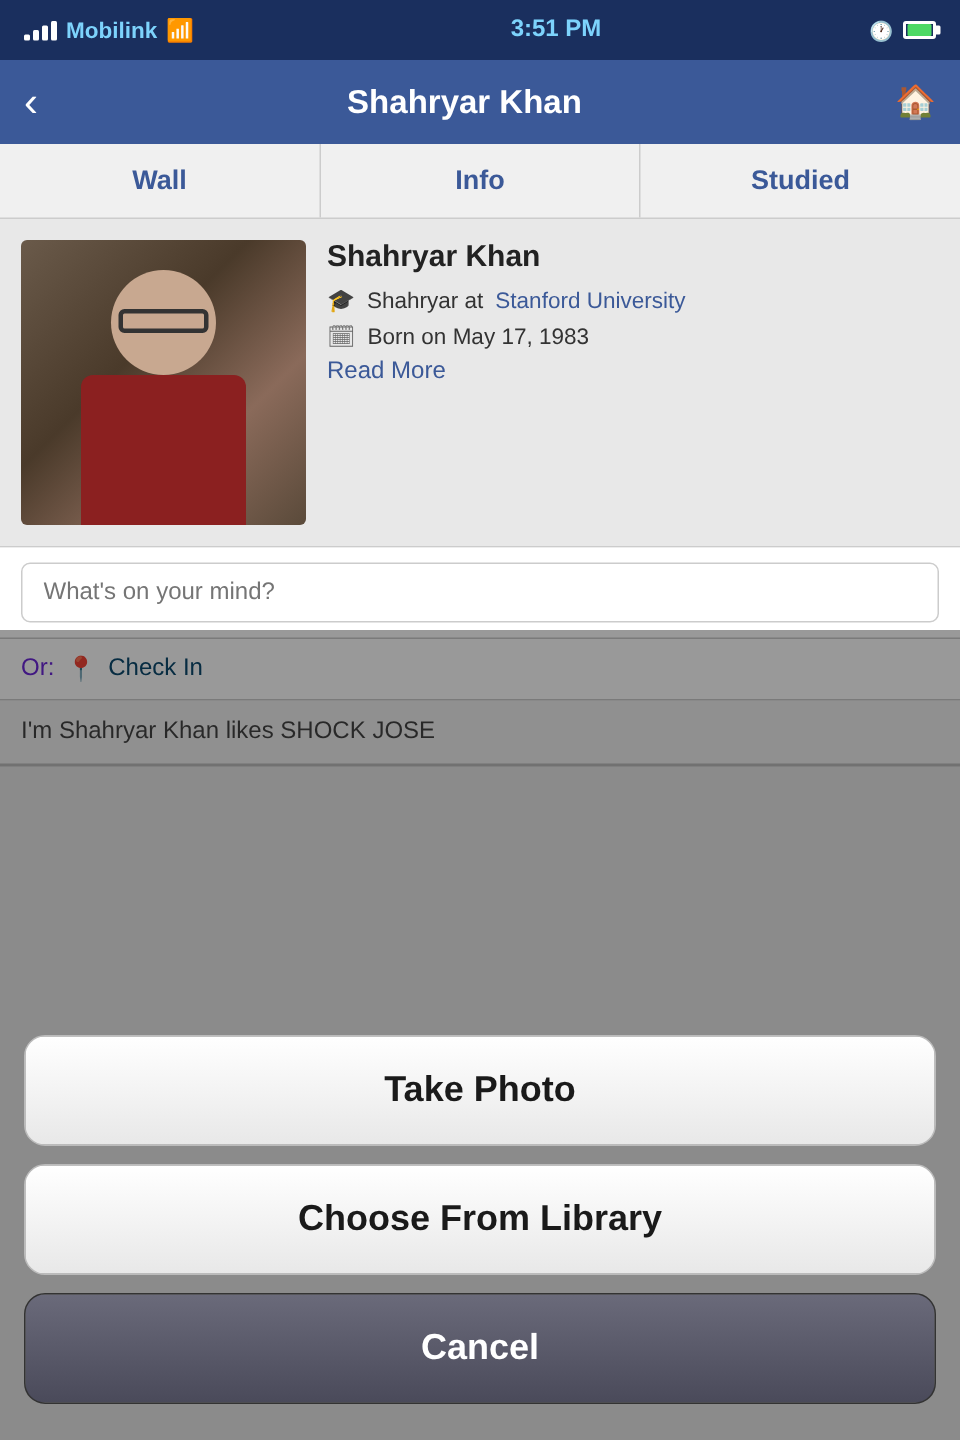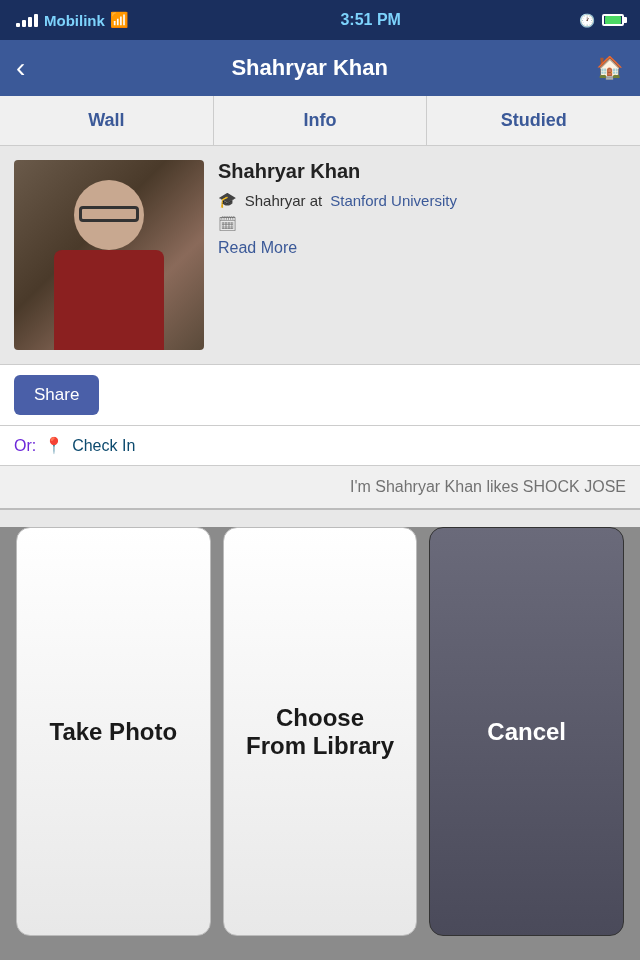--- a/index.html
+++ b/index.html
@@ -288,35 +288,35 @@
     }
     .checkin-icon {
       font-size: 16px;
     }
 
     
     .feed-preview {
       background: rgba(255,255,255,0.5);
       padding: 12px 14px;
       font-size: 16px;
-      color: #404040;
+      color: #000000;
       border-bottom: 2px solid #aaa;
       opacity: 0.7;
-      text-align: right;
     }
 
     
     .action-sheet-overlay {
       position: absolute;
       bottom: 0;
       left: 0;
       right: 0;
-      height: 433px;
+      height: 540px;
       background: rgba(0,0,0,0.4);
       display: flex;
+      flex-direction: column;
       justify-content: flex-end;
       padding: 0 16px 24px 16px;
       gap: 12px;
     }
 
     .action-btn {
       width: 100%;
       border: none;
       border-radius: 14px;
       font-size: 24px;
@@ -397,27 +397,28 @@
   </div>
   <div class="profile-info">
     <div class="profile-name">Shahryar Khan</div>
     <div class="info-row">
       <span class="info-icon">🎓</span>
       <span class="info-text">Shahryar at</span>
       <span class="info-link">Stanford University</span>
     </div>
     <div class="info-row">
       <span class="info-icon">🗓</span>
+      <span class="info-text">Born on May 17, 1983</span>
     </div>
     <span class="read-more">Read More</span>
   </div>
 </div>
 
 <div class="status-section">
-  <button class="share-btn">Share</button>
+  <input class="status-input" type="text" placeholder="What's on your mind?" style="">
 </div>
 
 <div class="checkin-row">
   <span class="checkin-label">Or:</span>
   <span class="checkin-icon">📍</span>
   <span class="checkin-link">Check In</span>
 </div>
 
 <div class="feed-preview">
   <span>I'm Shahryar Khan likes SHOCK JOSE</span>

